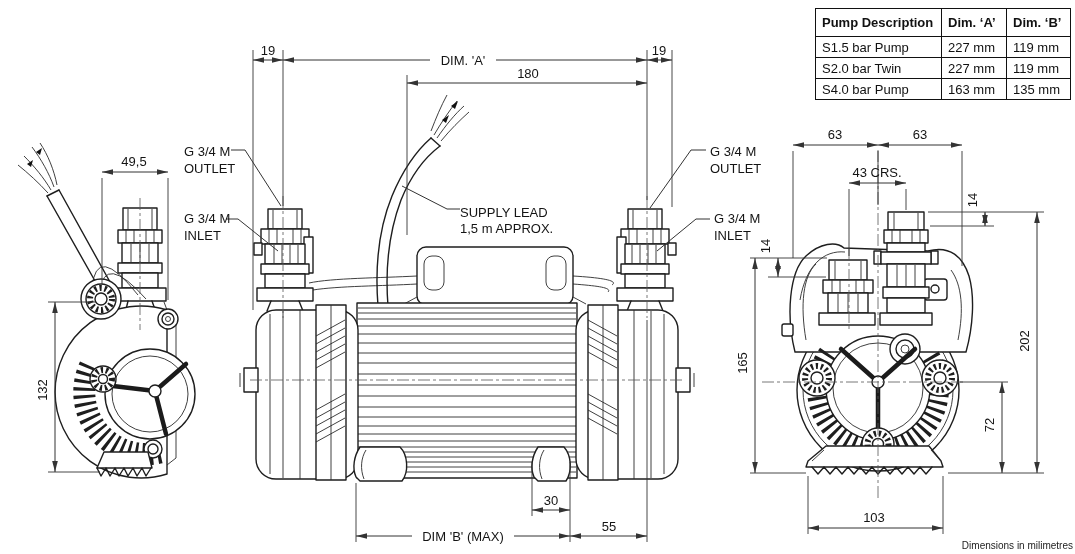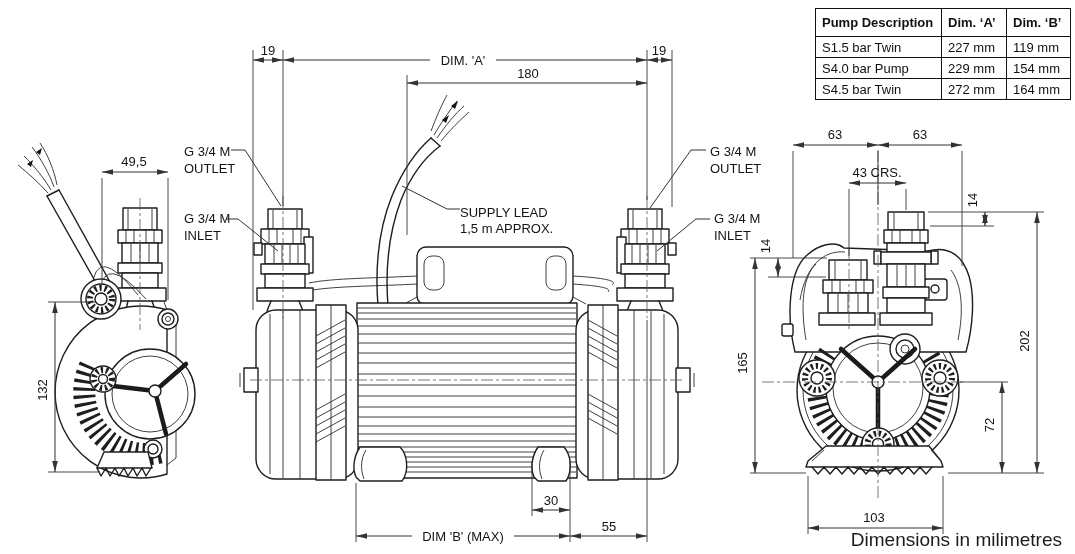--- a/index.html
+++ b/index.html
@@ -22,21 +22,21 @@
   text.dl{font-size:13px;fill:#141414;}
   .mid{text-anchor:middle;}
   .mask{fill:#fff;stroke:none;}
 
   
   table.spec{position:absolute;left:815px;top:8px;border-collapse:collapse;font-size:13px;color:#111;background:#fff;}
   table.spec th,table.spec td{border:1.6px solid #111;white-space:nowrap;}
   table.spec th{text-align:left;padding:6px 6px;font-weight:bold;}
   table.spec td{padding:2.5px 6px;}
   table.spec td.val{text-align:left;padding-right:10px;}
-  .footnote{position:absolute;right:13px;bottom:3px;font-size:19px;color:#1c1c1c;}
+  .footnote{position:absolute;right:2px;bottom:3px;font-size:10px;color:#1c1c1c;}
 </style>
 </head>
 <body>
 
 <div class="stage">
 
 <svg class="drawing" width="1075" height="554" viewBox="0 0 1075 554">
   <defs>
     <marker id="ar" viewBox="0 0 12 8" refX="11" refY="4" markerWidth="12" markerHeight="8" orient="auto-start-reverse">
       <path d="M0 1.2 L11 4 L0 6.8 Z" fill="#333"></path>
@@ -366,32 +366,32 @@
       </colgroup>
   <thead>
     <tr>
       <th>Pump Description</th>
       <th>Dim. ‘A’</th>
       <th>Dim. ‘B’</th>
     </tr>
   </thead>
   <tbody>
     <tr>
-      <td>S1.5 bar Twin</td>
+      <td>S1.5 bar Pump</td>
+      <td class="val">227 mm</td>
+      <td class="val">119 mm</td>
+    </tr>
+    <tr>
+      <td>S2.0 bar Twin</td>
       <td class="val">227 mm</td>
       <td class="val">119 mm</td>
     </tr>
     <tr>
       <td>S4.0 bar Pump</td>
-      <td class="val">229 mm</td>
-      <td class="val">154 mm</td>
-    </tr>
-    <tr>
-      <td>S4.5 bar Twin</td>
-      <td class="val">272 mm</td>
-      <td class="val">164 mm</td>
+      <td class="val">163 mm</td>
+      <td class="val">135 mm</td>
     </tr>
   </tbody>
 </table>
 
 <div class="footnote">Dimensions in milimetres</div>
 
 </div>
 
 </body></html>

